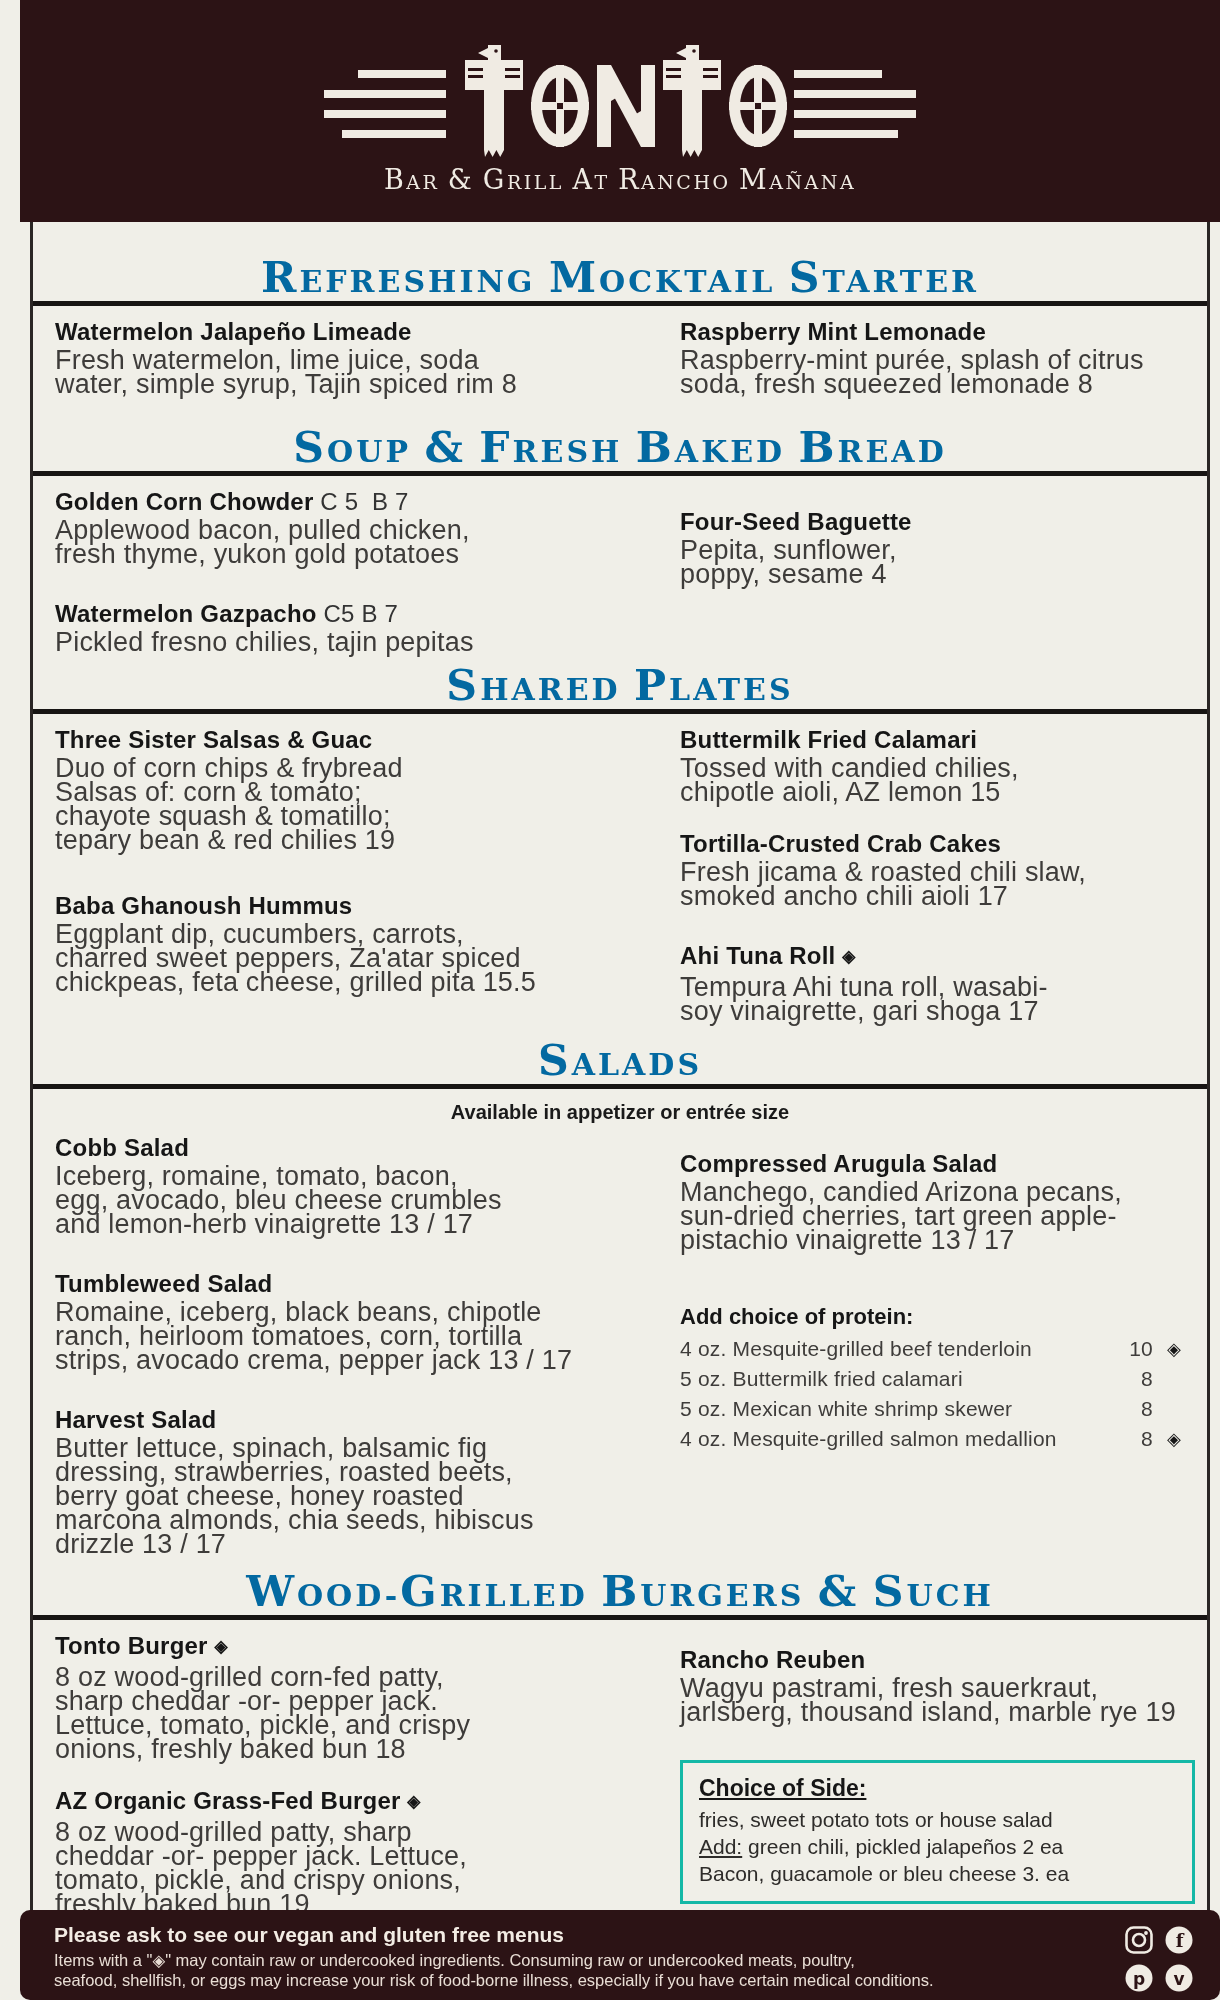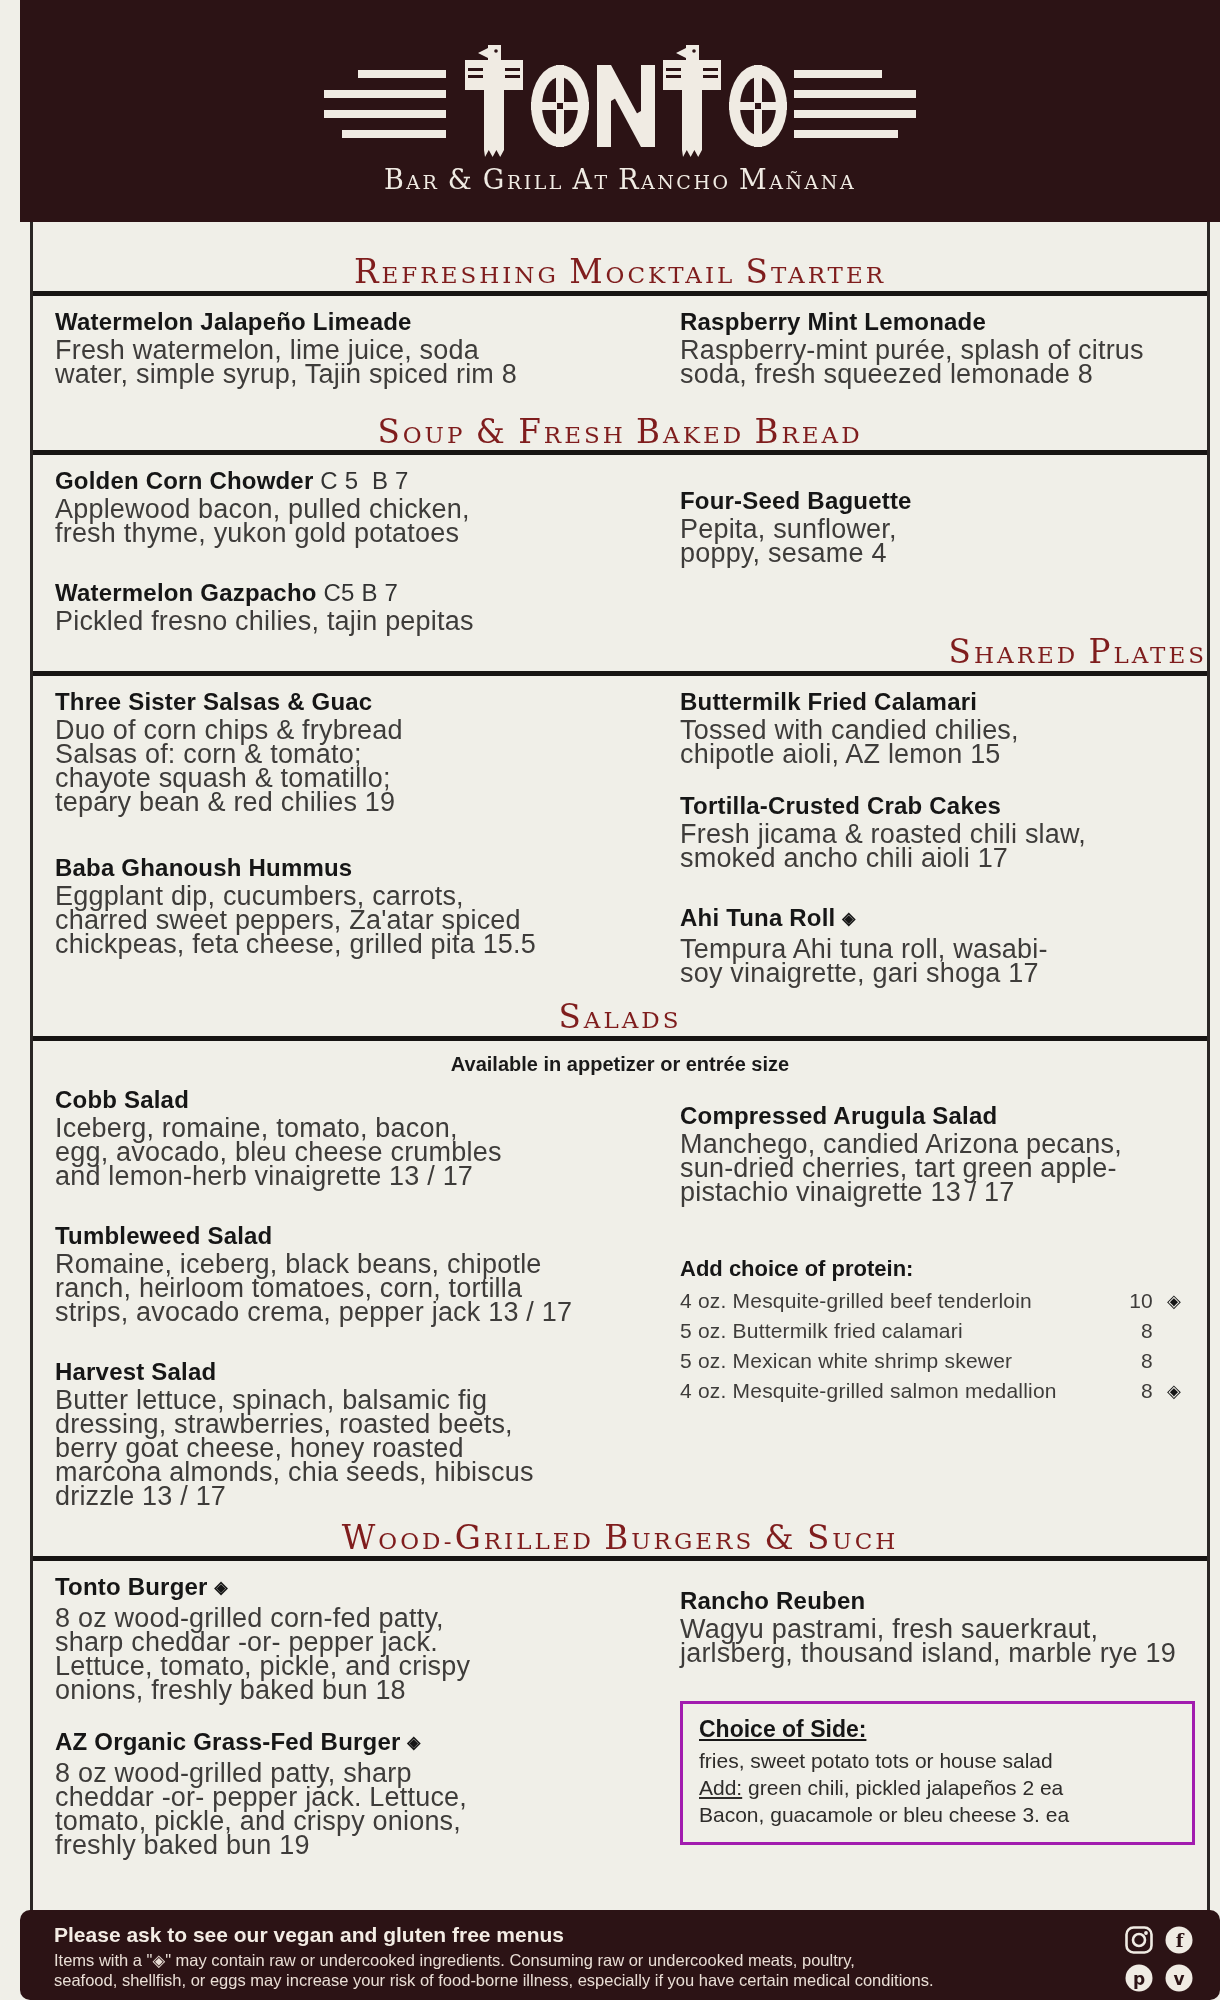--- a/index.html
+++ b/index.html
@@ -8,27 +8,27 @@
   .page { width:1220px; height:2000px; background:#f0efe8; display:flex; flex-direction:column; overflow:hidden;padding-left:20px; }
 
   
   .banner { height:222px; background:#2c1315; flex:0 0 auto; text-align:center; padding-top:44px; }
   .banner svg.logo { display:block; margin:0 auto; }
   .tagline { color:#f0ebe3; font-family:"DejaVu Serif", serif; font-size:19px; letter-spacing:2.5px; margin-top:2px; }
 
   
   .content { flex:1 1 auto; margin:0 10px; border-left:3px solid #2a2624; border-right:3px solid #2a2624; overflow:hidden; }
 
-  .sec-title { text-align:center; font-family:"DejaVu Serif", serif; font-weight:400; font-size:23px; letter-spacing:3px; color:#7f1d1d; }
+  .sec-title { text-align:center; font-family:"DejaVu Serif", serif; font-weight:700; font-size:30px; letter-spacing:3px; color:#0369a1; }
   .fancy { text-transform:uppercase; }
   .fancy .cap { font-size:142%; line-height:1; }
   .rule { height:5px; background:#171513; margin-top:2px; }
 
   .s1 .sec-title{ margin-top:34px; } .s2 .sec-title{ margin-top:30px; }
-  .s3 .sec-title{ margin-top:3px;text-align:right; } .s4 .sec-title{ margin-top:16px; }
+  .s3 .sec-title{ margin-top:10px; } .s4 .sec-title{ margin-top:16px; }
   .s5 .sec-title{ margin-top:14px; }
 
   .cols { display:grid; grid-template-columns:625px 1fr; padding:12px 26px 0 22px; }
   .s4 .cols { padding-top:10px; }
 
   .item { margin-bottom:34px; }
   .col .item:last-child { margin-bottom:0; }
   .item h3 { font-size:24px; line-height:27px; font-weight:700; color:#161616; margin-bottom:3px; letter-spacing:0.2px; }
   .item p { font-size:27px; line-height:24px; color:#3e3c3a; white-space:pre-line; letter-spacing:0.2px; }
   .ltag { font-weight:400; color:#333; white-space:pre; }
@@ -40,21 +40,21 @@
 
   
   .protein { margin-top:52px; }
   .protein h3 { font-size:22px; font-weight:700; color:#161616; margin-bottom:4px; }
   .prow { display:flex; font-size:21px; line-height:30px; color:#3e3c3a; letter-spacing:0.2px; }
   .plabel { flex:1; }
   .pprice { width:34px; text-align:right; }
   .pdiam { width:28px; text-align:right; color:#161616; font-size:18px; }
 
   
-  .sidebox { margin-top:36px; margin-right:-14px; border:3px solid #a21caf; padding:12px 16px 14px; }
+  .sidebox { margin-top:36px; margin-right:-14px; border:3px solid #14b8a6; padding:12px 16px 14px; }
   .sidebox h3 { font-size:23px; font-weight:700; text-decoration:underline; color:#161616; margin-bottom:4px; }
   .sidebox p { font-size:21px; line-height:27px; color:#2e2c2a; }
   .u { text-decoration:underline; }
 
   
   .footer { height:90px; background:#2c1315; flex:0 0 auto; display:flex; align-items:flex-start; padding:13px 26px 0 34px;border-radius:10px; }
   .ftext { flex:1; }
   .fbold { color:#f3ece4; font-weight:700; font-size:21px; margin-bottom:3px; }
   .fsmall { color:#e9ded5; font-size:16.5px; line-height:1.22; white-space:pre-line; }
   .icons { display:grid; grid-template-columns:30px 30px; grid-gap:8px 10px; margin-top:2px; }

